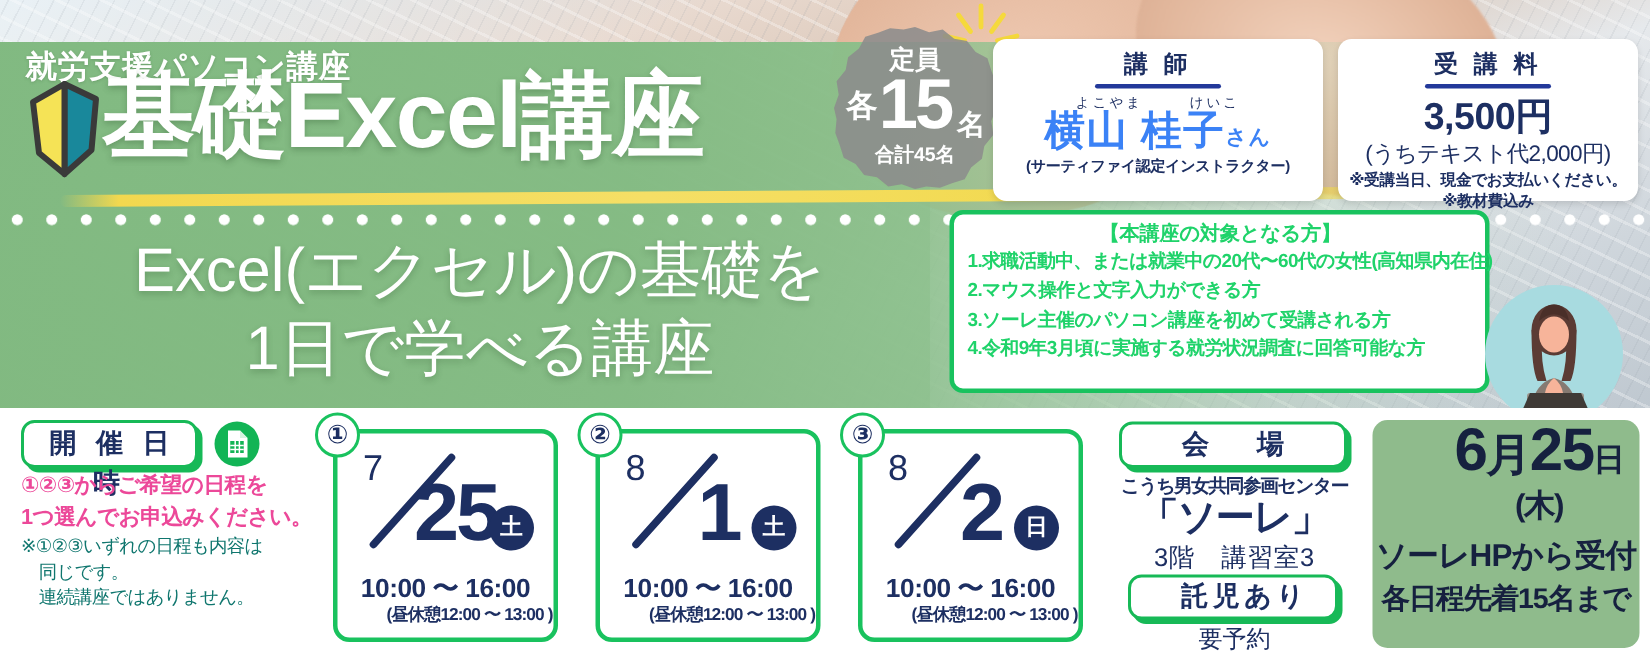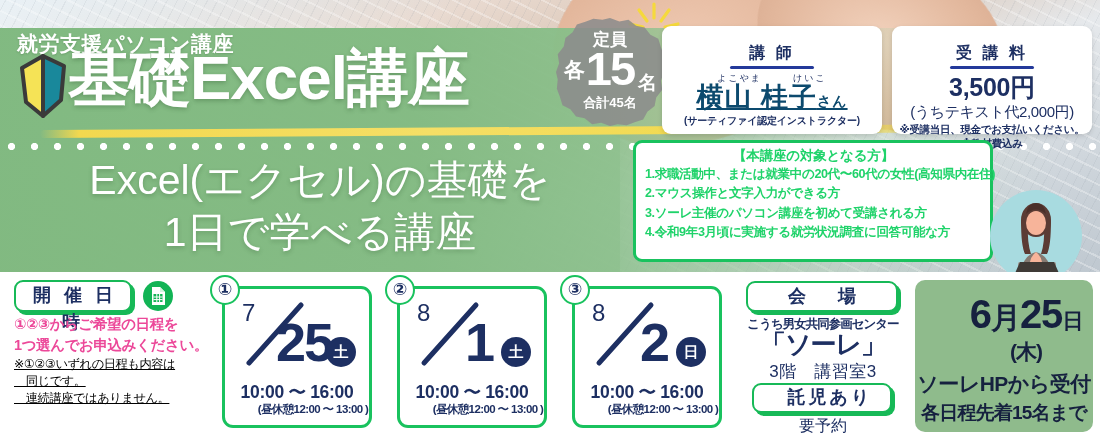--- a/index.html
+++ b/index.html
@@ -147,35 +147,35 @@
     position: absolute;
     background: #ffffff;
     border-radius: 9px;
     box-shadow: 0 2px 5px rgba(0,0,0,.13);
   }
   #card-instructor { left: 662px; top: 26px; width: 220px; height: 108px; }
   #card-fee        { left: 892px; top: 26px; width: 200px; height: 108px; }
 
   .card-head {
     text-align: center; font-size: 16px; font-weight: 700; color: #1d2f62;
-    letter-spacing: 3px; padding-top: 17px;
+    letter-spacing: 3px; padding-top: 7px;
   }
   .card-rule {
     width: 84px; height: 3px; margin: 2px auto 0;
     background: #23399a; border-radius: 2px;
   }
   .furi-row {
     text-align: center; font-size: 9px; color: #1d2f62; letter-spacing: 2px;
     margin-top: 5px; line-height: 1;
   }
   .furi-row span { display: inline-block; }
   .furi-gap { width: 22px; }
   .teacher-name {
-    text-align: center; font-size: 27px; font-weight: 700; color: #0c4a6e;
-    line-height: 1.05; margin-top: 0px; letter-spacing: 1px; text-decoration: underline;
+    text-align: center; font-size: 27px; font-weight: 700; color: #3b82f6;
+    line-height: 1.05; margin-top: 0px; letter-spacing: 1px;
   }
   .teacher-name .san { font-size: 14px; font-weight: 700; }
   .teacher-sub {
     text-align: center; font-size: 10px; font-weight: 700; color: #1d2f62;
     margin-top: 3px; letter-spacing: -.2px;
   }
   .fee-amount {
     text-align: center; font-size: 25px; font-weight: 700; color: #1d2f62;
     margin-top: 2px; letter-spacing: -.3px;
   }
@@ -236,21 +236,21 @@
     width: 118px; height: 32px; line-height: 27px;
     font-size: 18px; letter-spacing: 4px; text-indent: 4px;
   }
   .xls-icon {
     position: absolute; left: 143px; top: 9px;
     width: 30px; height: 30px; border-radius: 50%;
     background: #12b455;
   }
   .note-block { position: absolute; left: 14px; top: 42px; width: 200px; }
   .note-l1 { font-size: 14.5px; font-weight: 700; color: #ec4899; letter-spacing: -.4px; line-height: 1.45; }
-  .note-l2 { font-size: 12.3px; font-weight: 500; color: #000000; letter-spacing: -.5px; line-height: 1.38; text-decoration: underline; }
+  .note-l2 { font-size: 12.3px; font-weight: 500; color: #0f766e; letter-spacing: -.5px; line-height: 1.38; }
 
   
   .datecard {
     position: absolute; top: 14px;
     width: 150px; height: 142px;
     background: #ffffff;
     border: 3px solid #19c25e;
     border-radius: 11px;
   }
   #datecard-1 { left: 222px; }
@@ -327,21 +327,21 @@
   }
 
   
   #apply-panel {
     position: absolute; left: 915px; top: 8px;
     width: 178px; height: 152px;
     background: #8fbb8c;
     border-radius: 10px;
   }
   .apply-date {
-    text-align: center; margin-top: 14px;
+    text-align: center; margin-top: 0;
     font-size: 30px; font-weight: 700; color: #16213f; line-height: 1;
     letter-spacing: -1px;
     padding-left: 44px;
   }
   .apply-date .big { font-size: 40px; }
   .apply-date .sm { font-size: 21px; }
   .apply-time {
     text-align: center; margin-top: 9px;
     font-size: 20px; font-weight: 500; color: #16213f;
   }

